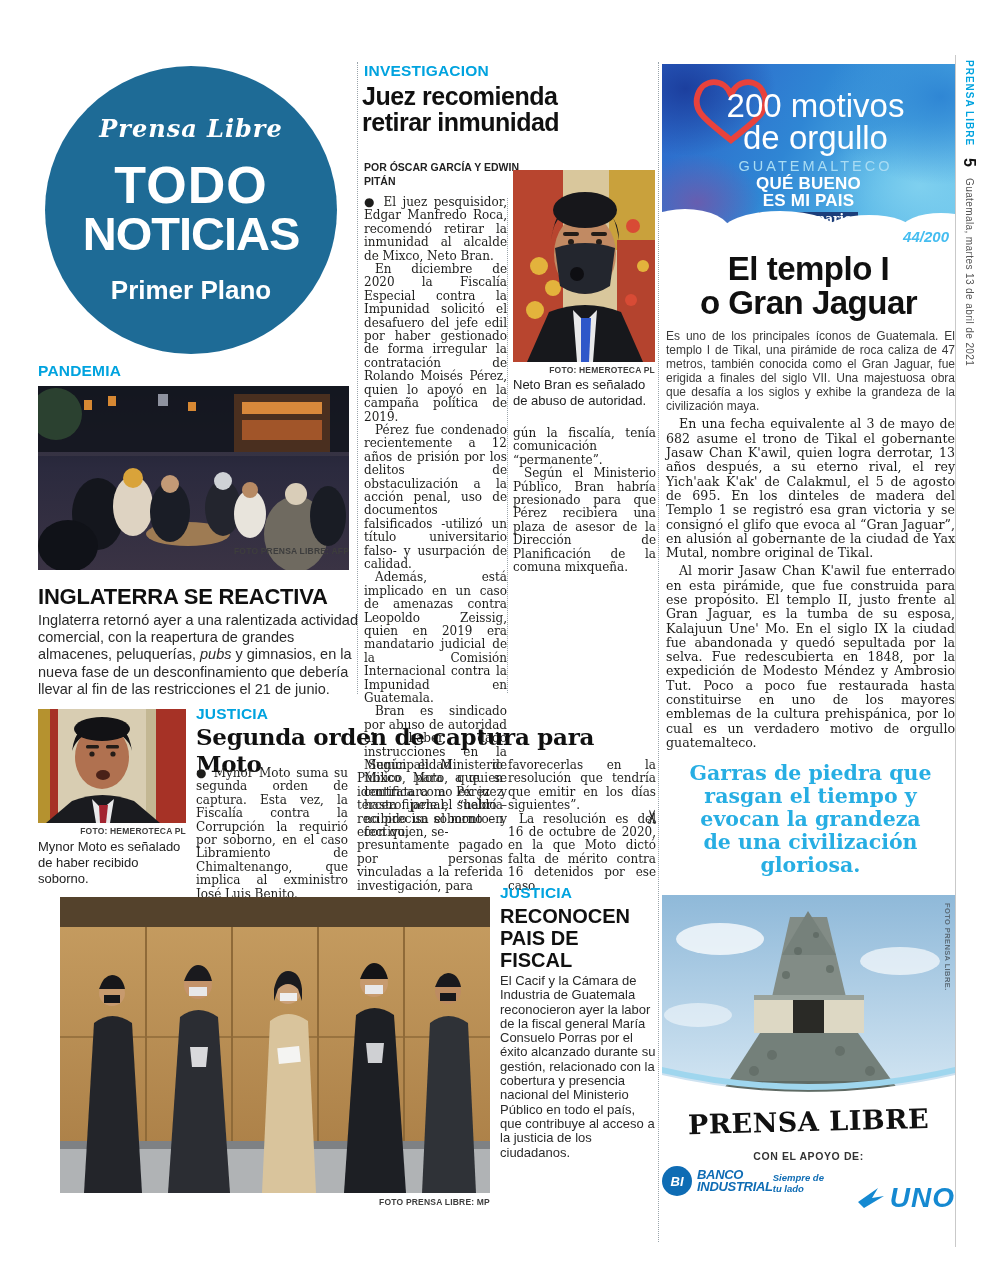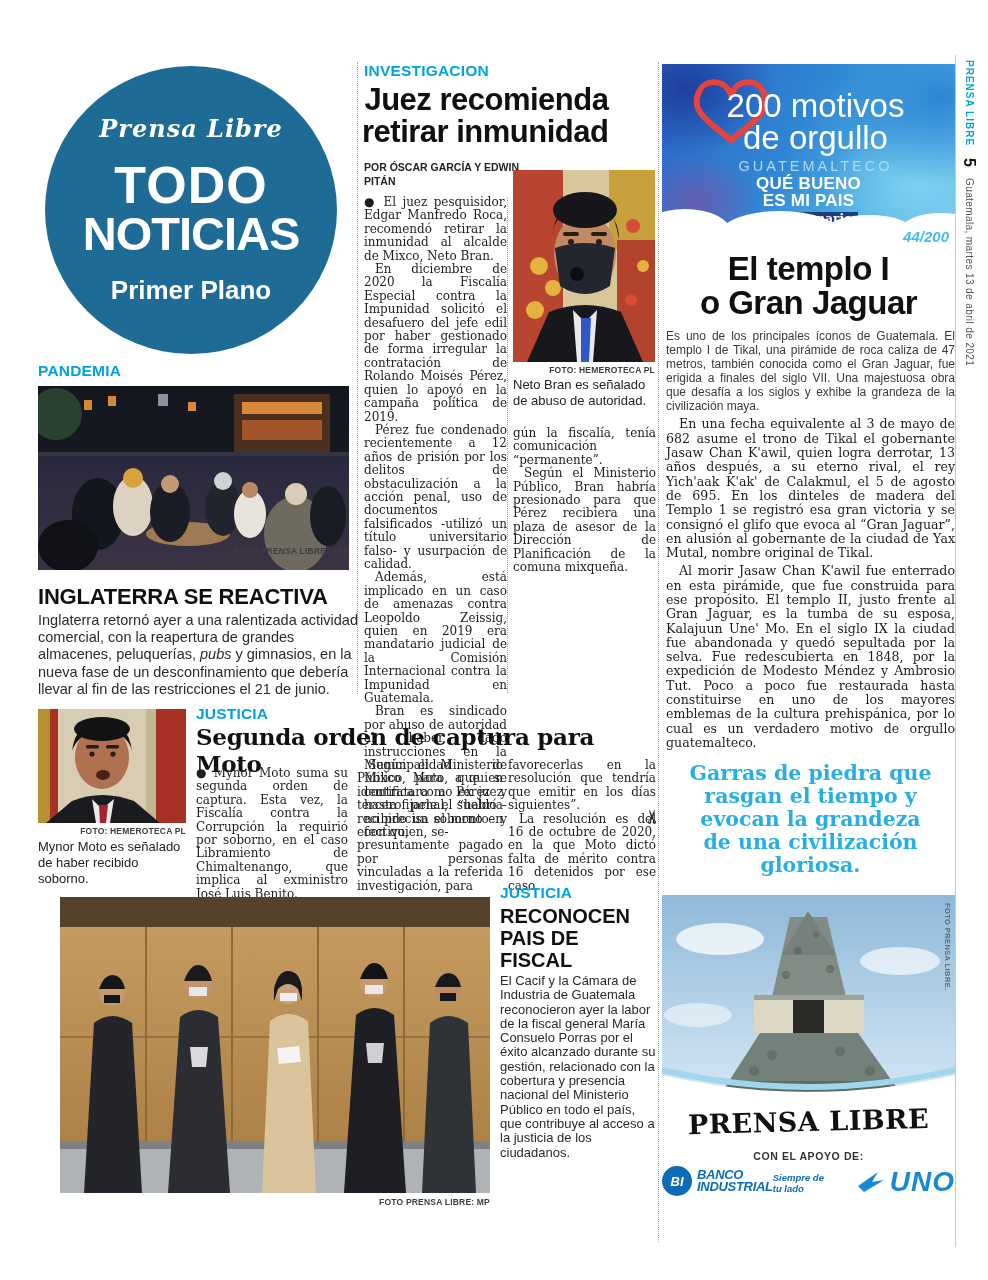--- a/index.html
+++ b/index.html
@@ -21,21 +21,21 @@
   .masthead{left:45px;top:66px;width:292px;height:288px;border-radius:50%;background:#1e6b96;
             color:#fff;display:flex;flex-direction:column;align-items:center;justify-content:center;
             text-align:center;}
   .mast-brand{font-family:"DejaVu Serif",serif;font-style:italic;font-weight:bold;font-size:24px;
               letter-spacing:1px;margin-bottom:18px;}
   .mast-todo{font-size:52px;font-weight:900;line-height:.95;letter-spacing:1px;}
   .mast-noticias{font-size:47px;font-weight:900;line-height:1.0;letter-spacing:-1px;}
   .mast-sub{font-size:26px;font-weight:bold;margin-top:18px;}
 
   
-  .juez-hl{left:362px;top:84px;font-size:31px;font-weight:900;line-height:1.02;letter-spacing:-.5px;color:#101010;text-align:right;}
+  .juez-hl{left:362px;top:84px;font-size:25px;font-weight:900;line-height:1.02;letter-spacing:-.5px;color:#101010;}
   .byline{left:364px;top:161px;width:155px;font-size:10.5px;font-weight:800;line-height:1.3;color:#222;}
   .pan-hl{left:38px;top:584px;font-size:22px;font-weight:800;color:#101010;letter-spacing:-.2px;}
   .pan-body{left:38px;top:612px;width:321px;font-size:14.5px;line-height:17.2px;color:#2a2a2a;}
   .moto-hl{left:196px;top:723px;width:465px;font-family:"DejaVu Serif",serif;font-weight:bold;
            font-size:23px;letter-spacing:-.3px;color:#101010;}
   .fiscal-hl{left:500px;top:905px;font-size:20px;font-weight:900;line-height:1.1;color:#101010;}
   .fiscal-body{left:500px;top:974px;width:156px;font-size:13px;line-height:14.3px;color:#2a2a2a;}
 
   
   .banner{left:662px;top:64px;width:293px;height:181px;}
@@ -70,21 +70,21 @@
       letter-spacing:.5px;color:#111;transform:rotate(-1.5deg);font-family:"DejaVu Serif",serif;}
   .support{left:662px;top:1150px;width:293px;text-align:center;font-size:10.5px;font-weight:700;
       color:#333;letter-spacing:.6px;}
   .sponsors{left:662px;top:1166px;width:293px;display:flex;justify-content:center;gap:26px;align-items:flex-start;}
   .bi{display:flex;flex-direction:row;align-items:center;}
   .bi-row{display:flex;align-items:center;gap:5px;}
   .bi-circle{width:30px;height:30px;border-radius:50%;background:#0e6cb4;color:#fff;display:flex;
       align-items:center;justify-content:center;font-weight:900;font-style:italic;font-size:13px;}
   .bi-name{color:#0e6cb4;font-weight:900;font-style:italic;font-size:13px;line-height:.92;letter-spacing:-.3px;}
   .bi-tag{color:#0e6cb4;font-weight:700;font-style:italic;font-size:9.5px;margin-top:3px;}
-  .uno{display:flex;align-items:center;gap:4px;margin-top:0;}
+  .uno{display:flex;align-items:center;gap:4px;margin-top:16px;}
   .uno-name{color:#1589d1;font-weight:900;font-style:italic;font-size:28px;letter-spacing:1px;}
 
   
   .edge-line{left:955px;top:55px;width:1px;height:1192px;background:#c9c9c9;}
   .edge-text{left:960px;top:60px;writing-mode:vertical-rl;white-space:nowrap;}
   .edge-text span{display:inline-block;}
   .edge-brand{color:#00a3df;font-weight:800;font-size:10px;letter-spacing:1px;}
   .edge-page{color:#111;font-weight:900;font-size:16px;margin:7px 0;}
   .edge-date{color:#555;font-size:10px;letter-spacing:.4px;}
   .scissors{left:644px;top:806px;font-size:19px;color:#222;transform:rotate(-90deg);

